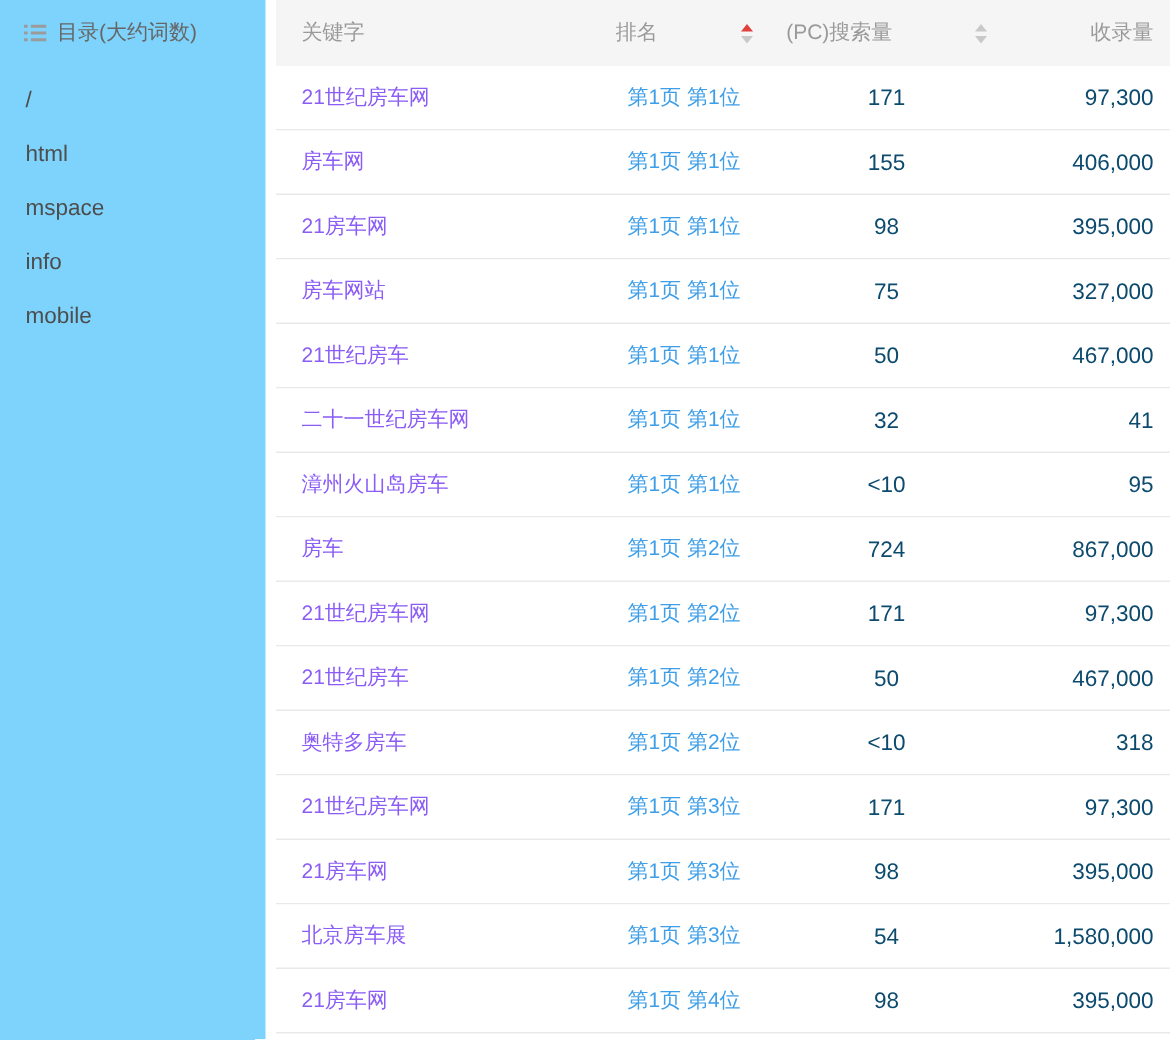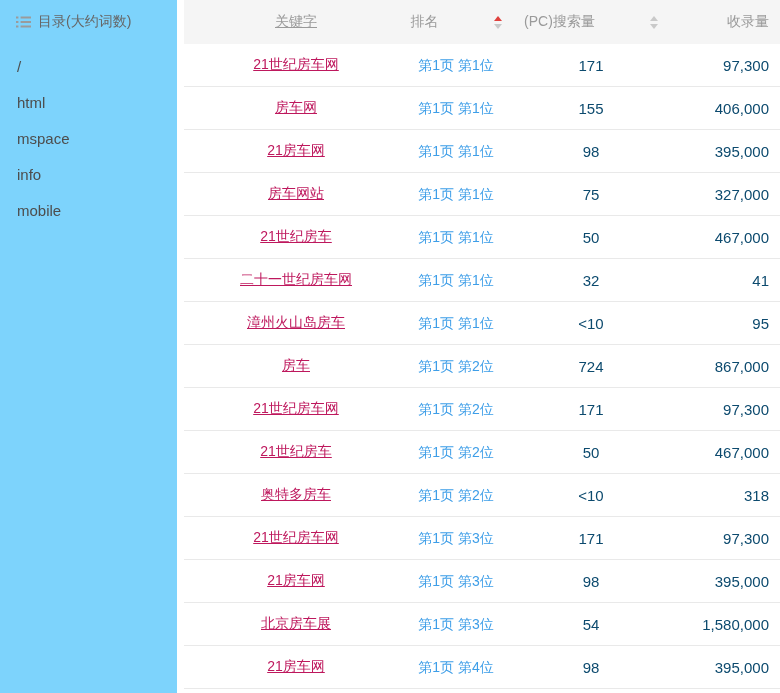--- a/index.html
+++ b/index.html
@@ -23,25 +23,25 @@
   
   .content { margin-left:7px; flex:1; display:flex; flex-direction:column; }
   .thead {
     height:44px; background:#f5f5f5; display:flex; align-items:center;
     font-size:14px; color:#9a9a9a; flex-shrink:0;
   }
   .tr {
     height:43px; display:flex; align-items:center; background:#fff;
     border-bottom:1px solid #e9e9e9; flex-shrink:0;
   }
-  .col-keyword { width:207px; padding-left:17px; text-align:center;text-decoration:underline; }
+  .col-keyword { width:207px; padding-left:17px; text-align:left; }
   .col-rank    { width:130px; text-align:center; }
   .col-search  { width:140px; text-align:center; }
   .col-index   { flex:1; text-align:right; padding-right:11px; }
-  .td.col-keyword { font-size:14px; color:#be185d; }
+  .td.col-keyword { font-size:14px; color:#8b5cf6; }
   .td.col-search, .td.col-index { font-size:15px; color:#0c4a6e; }
   .rank-link { font-size:14px; color:#3e9ee8; text-decoration:none; cursor:pointer; }
   .th-inner { display:inline-flex; align-items:center;gap:48px; }
   .sort { display:inline-flex; flex-direction:column; margin-left:7px; cursor:pointer; }
   .tri { width:0; height:0; border-left:4px solid transparent; border-right:4px solid transparent; display:block; }
   .tri.up   { border-bottom:5px solid #c9c9c9; margin-bottom:3px; }
   .tri.up.active { border-bottom-color:#e0413d; }
   .tri.down { border-top:5px solid #c9c9c9; }
 </style>
 </head>

